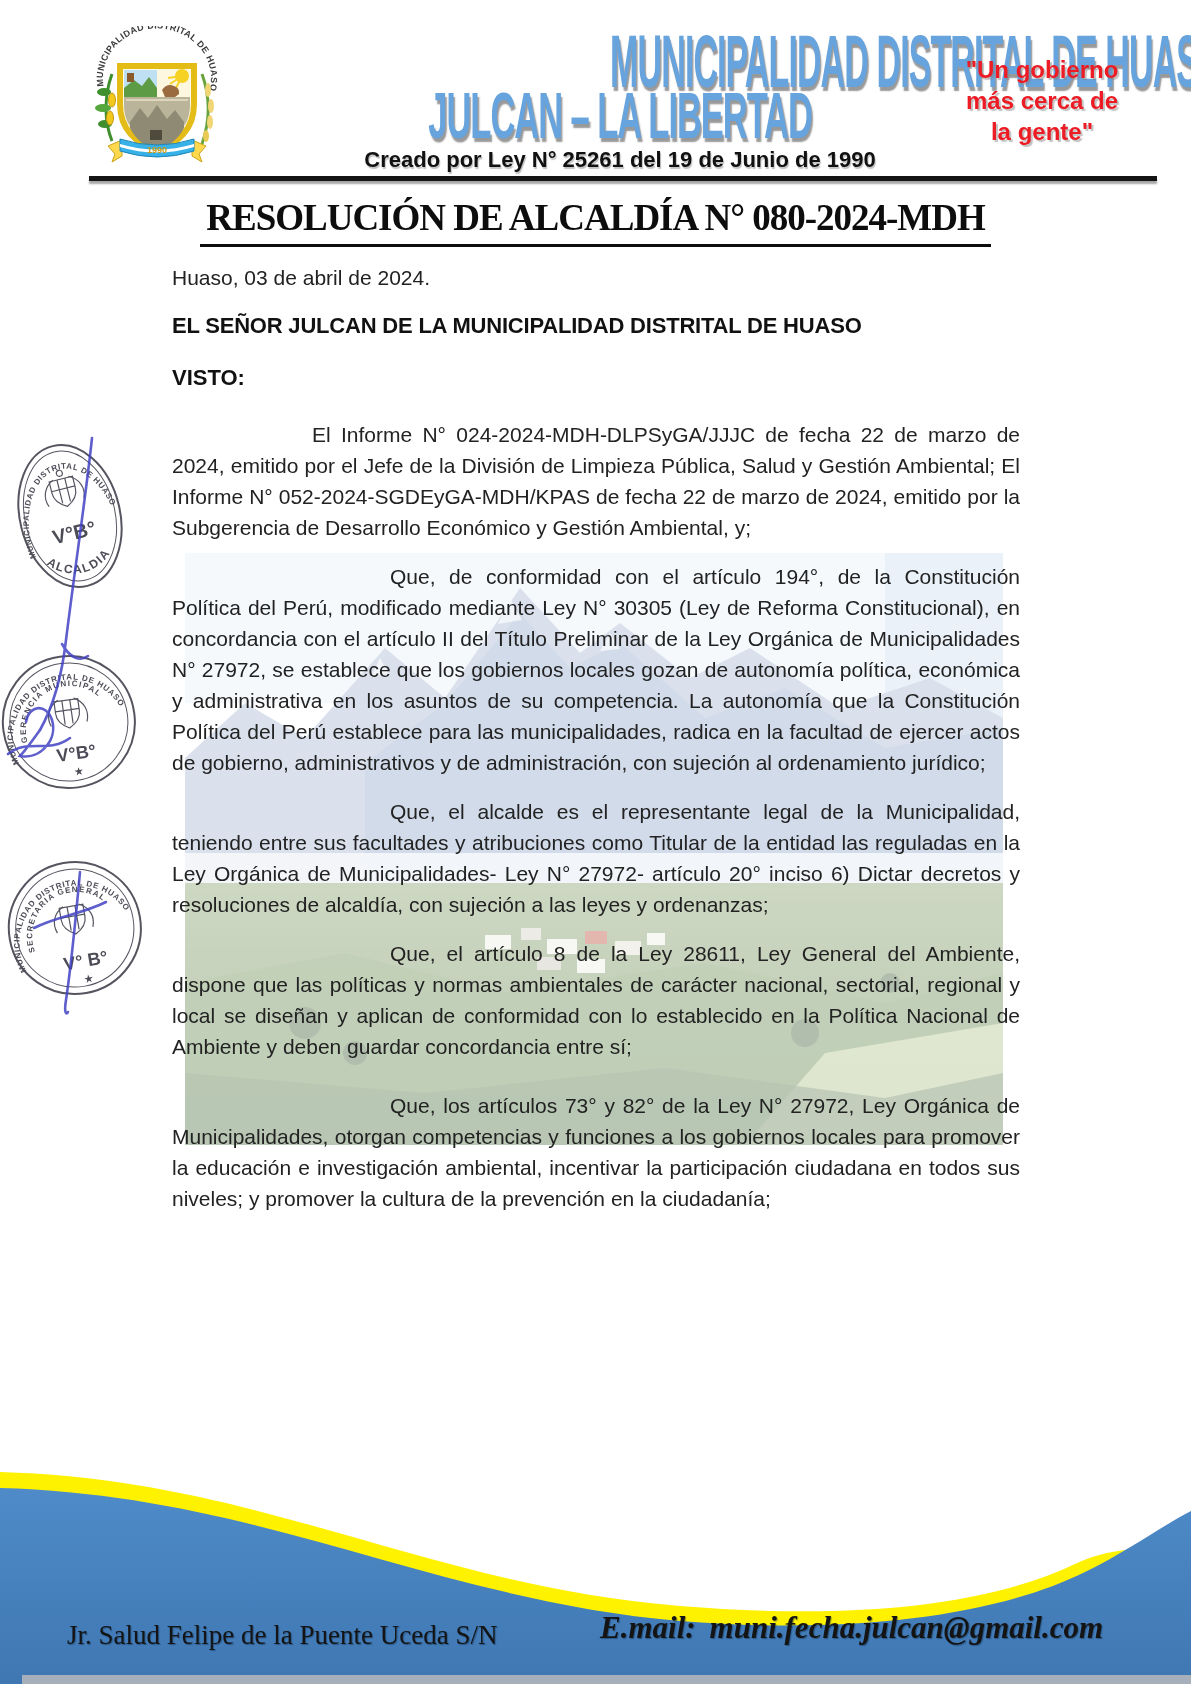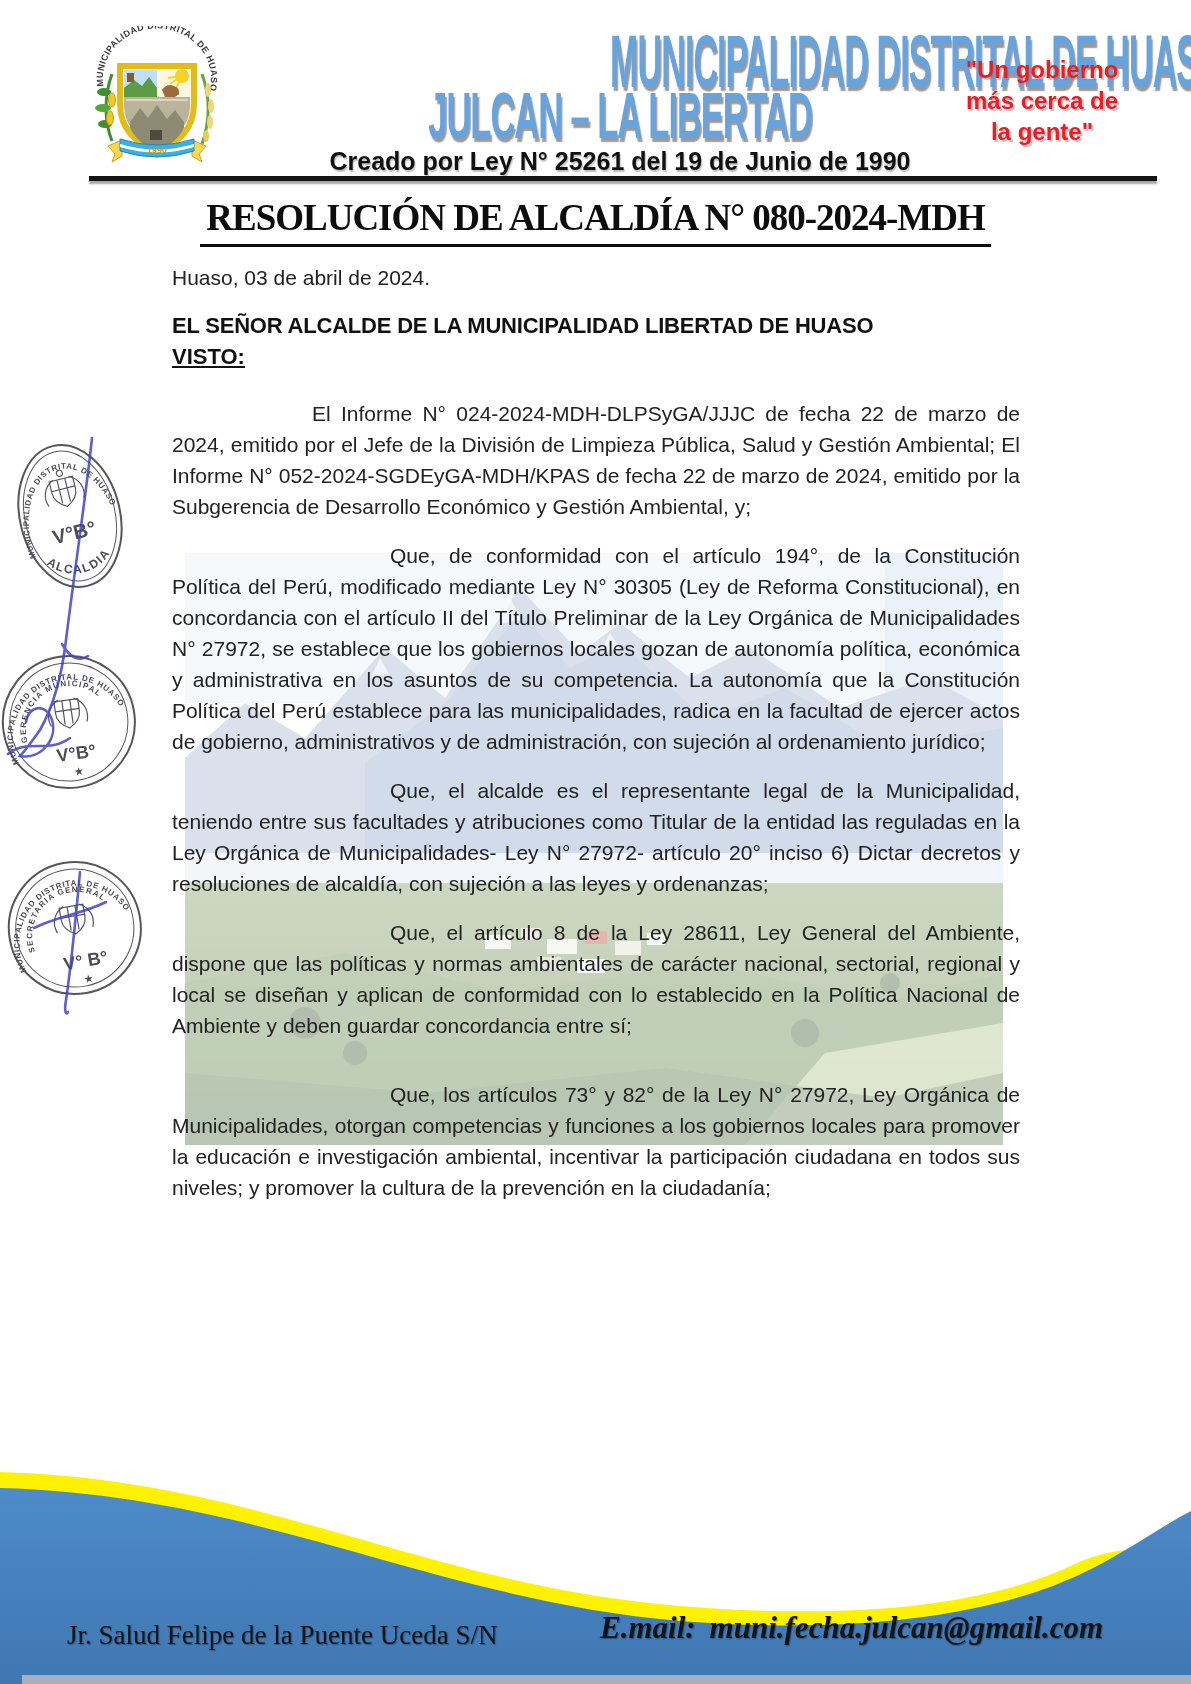--- a/index.html
+++ b/index.html
@@ -12,42 +12,42 @@
   .logo-box{position:absolute; left:90px; top:26px; width:134px; height:144px;}
   .org-block{position:absolute; left:250px; top:34px; width:740px; text-align:center;}
   .org-line1, .org-line2{
     font-weight:bold; color:var(--accent-blue,#67a3dc); white-space:nowrap;
     text-shadow:3px 4px 2px rgba(70,70,70,.55);
   }
   .org-line1{font-size:74px; letter-spacing:-2px; transform:scaleX(.46); transform-origin:50% 0;
     display:inline-block; line-height:56px; height:58px;}
   .org-line2{font-size:64px; letter-spacing:-2px; transform:scaleX(.54); transform-origin:50% 0;
     display:inline-block; line-height:46px; height:48px; margin-top:1px;}
-  .creation-line{margin-top:5px; font-size:25px; font-weight:bold; color:#111;
+  .creation-line{margin-top:5px; font-size:22px; font-weight:bold; color:#111;
     text-shadow:1px 2px 1px rgba(120,120,120,.45);}
   .slogan{position:absolute; left:942px; top:54px; width:200px; text-align:center;
     color:var(--slogan-red,#ec1b24); font-weight:bold; font-size:24px; line-height:31px;
     text-shadow:2px 2px 1px rgba(130,130,130,.5);}
   .header-rule{position:absolute; left:89px; top:176px; width:1068px; height:5px;
     background:#141414; box-shadow:0 3px 2px rgba(0,0,0,.35);}
   
   .doc-title-wrap{position:absolute; left:0; top:196px; width:1191px; text-align:center;}
   .doc-title{display:inline-block; font-family:"Liberation Serif", serif; font-weight:bold;
     font-size:37px; letter-spacing:-1px; color:#0d0d0d;
     border-bottom:3px solid #0d0d0d; padding:0 6px 5px 6px;}
   .doc-body{position:absolute; left:172px; top:262px; width:848px;
     font-size:21px; line-height:31px; color:#222;}
   .date-line{text-align:left; margin:0 0 0 0;}
   .addressee{font-weight:bold; font-size:22px; margin-top:17px; letter-spacing:-.2px; color:#111;}
   .section-label{font-weight:bold; font-size:22px; color:#111;}
-  .visto-label{text-decoration:underline;}
+  .visto-label{margin-top:21px;}
   .considerando-label{margin-top:17px;}
   .para{margin:18px 0 0 0; text-align:justify; text-indent:218px;}
   .visto-para{margin-top:26px; text-indent:140px;}
-  .para-3{margin-top:38px;}
+  .para-3{margin-top:28px;}
   
   .watermark{position:absolute; left:185px; top:553px; width:818px; height:592px;
     opacity:.42; pointer-events:none;}
   
   .stamp{position:absolute; pointer-events:none;}
   .stamp-alcaldia{left:14px; top:436px; width:112px; height:160px; transform:rotate(-14deg);}
   .stamp-gerencia{left:-2px; top:648px; width:142px; height:150px; transform:rotate(-8deg);}
   .stamp-secretaria{left:4px; top:854px; width:142px; height:150px; transform:rotate(-10deg);}
   .signatures{position:absolute; left:0; top:400px; width:170px; height:640px; pointer-events:none;}
   .stamp-ink{stroke:#555560; fill:none;}
@@ -247,21 +247,21 @@
       <path d="M80,472 C76,515 72,560 66,600 C64,612 66,616 68,612 M34,528 C58,516 82,514 106,502"></path>
     </g>
   </svg>
 
   <div class="doc-title-wrap">
     <span class="doc-title">RESOLUCIÓN DE ALCALDÍA N° 080-2024-MDH</span>
   </div>
 
   <div class="doc-body">
     <div class="date-line">Huaso, 03 de abril de 2024.</div>
-    <div class="addressee">EL SEÑOR ALCALDE DE LA MUNICIPALIDAD LIBERTAD DE HUASO</div>
+    <div class="addressee">EL SEÑOR JULCAN DE LA MUNICIPALIDAD DISTRITAL DE HUASO</div>
     <div class="section-label visto-label">VISTO:</div>
     <p class="para visto-para">El Informe N° 024-2024-MDH-DLPSyGA/JJJC de fecha 22 de marzo de 2024, emitido por el Jefe de la División de Limpieza Pública, Salud y Gestión Ambiental; El Informe N° 052-2024-SGDEyGA-MDH/KPAS de fecha 22 de marzo de 2024, emitido por la Subgerencia de Desarrollo Económico y Gestión Ambiental, y;</p>
     <p class="para">Que, de conformidad con el artículo 194°, de la Constitución Política del Perú, modificado mediante Ley N° 30305 (Ley de Reforma Constitucional), en concordancia con el artículo II del Título Preliminar de la Ley Orgánica de Municipalidades N° 27972, se establece que los gobiernos locales gozan de autonomía política, económica y administrativa en los asuntos de su competencia. La autonomía que la Constitución Política del Perú establece para las municipalidades, radica en la facultad de ejercer actos de gobierno, administrativos y de administración, con sujeción al ordenamiento jurídico;</p>
     <p class="para">Que, el alcalde es el representante legal de la Municipalidad, teniendo entre sus facultades y atribuciones como Titular de la entidad las reguladas en la Ley Orgánica de Municipalidades- Ley N° 27972- artículo 20° inciso 6) Dictar decretos y resoluciones de alcaldía, con sujeción a las leyes y ordenanzas;</p>
     <p class="para">Que, el artículo 8 de la Ley 28611, Ley General del Ambiente, dispone que las políticas y normas ambientales de carácter nacional, sectorial, regional y local se diseñan y aplican de conformidad con lo establecido en la Política Nacional de Ambiente y deben guardar concordancia entre sí;</p>
     <p class="para para-3">Que, los artículos 73° y 82° de la Ley N° 27972, Ley Orgánica de Municipalidades, otorgan competencias y funciones a los gobiernos locales para promover la educación e investigación ambiental, incentivar la participación ciudadana en todos sus niveles; y promover la cultura de la prevención en la ciudadanía;</p>
   </div>
 
   <svg class="footer-wave" width="1191" height="215" viewBox="0 0 1191 215">
     <path fill="var(--footer-yellow,#fff200)" d="M0,3 C260,10 420,115 680,137 C840,150 980,140 1075,95 C1120,74 1160,78 1191,95 L1191,215 L0,215 Z"></path>

